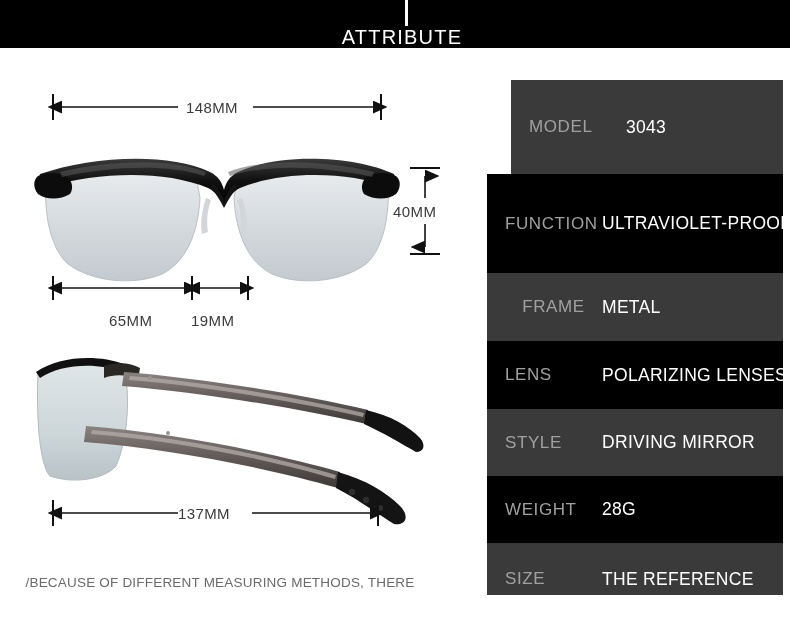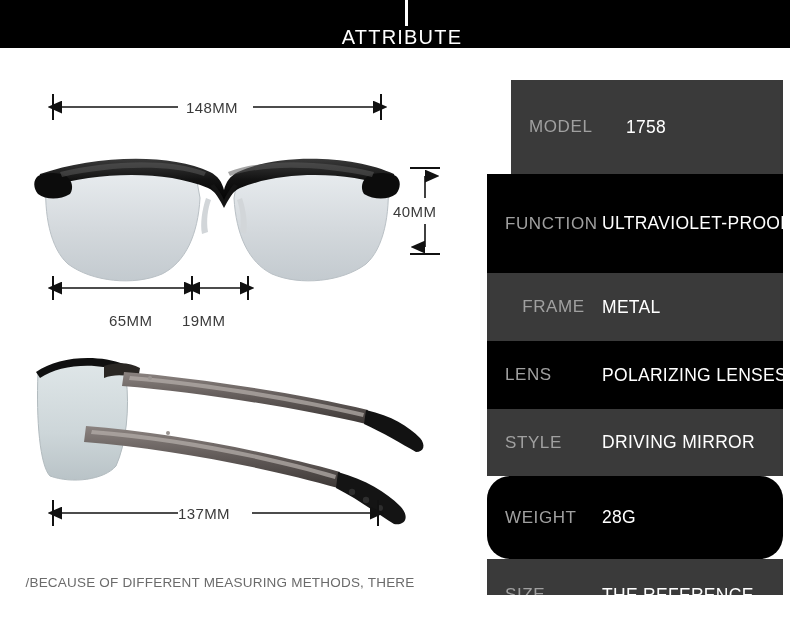--- a/index.html
+++ b/index.html
@@ -251,33 +251,33 @@
 
     <line x1="53" y1="452" x2="53" y2="478" stroke="#111" stroke-width="2"></line>
     <line x1="378" y1="452" x2="378" y2="478" stroke="#111" stroke-width="2"></line>
     <line x1="62" y1="465" x2="178" y2="465" stroke="#111" stroke-width="1.6" marker-start="url(#arrL)"></line>
     <line x1="252" y1="465" x2="370" y2="465" stroke="#111" stroke-width="1.6" marker-end="url(#arrR)"></line>
   </svg>
 
   <div class="dim-label" style="left:186px; top:51px;">148MM</div>
   <div class="dim-label" style="left:393px; top:155px;">40MM</div>
   <div class="dim-label" style="left:109px; top:264px;">65MM</div>
-  <div class="dim-label" style="left:182px; top:264px;">19MM</div>
+  <div class="dim-label" style="left:191px; top:264px;">19MM</div>
   <div class="dim-label" style="left:178px; top:457px;">137MM</div>
 
   <div class="note" style="top:525px;">
     <div>/BECAUSE OF DIFFERENT MEASURING METHODS, THERE</div>
   </div>
 </div>
 
 <div class="attr-panel">
 
   <div class="attr-row dark" style="height:94px;margin-left:24px;">
     <div class="attr-label" style="width:97px;">MODEL</div>
-    <div class="attr-value">1758</div>
+    <div class="attr-value">3043</div>
   </div>
 
   <div class="attr-row light" style="height:99px;">
     <div class="attr-label" style="width:97px;">FUNCTION</div>
     <div class="attr-value">ULTRAVIOLET-PROOF</div>
   </div>
 
   <div class="attr-row dark" style="height:68px;">
     <div class="attr-label" style="width:97px;text-align:center;">FRAME</div>
     <div class="attr-value">METAL</div>
@@ -286,21 +286,21 @@
   <div class="attr-row light" style="height:68px;">
     <div class="attr-label" style="width:97px;">LENS</div>
     <div class="attr-value">POLARIZING LENSES</div>
   </div>
 
   <div class="attr-row dark" style="height:67px;">
     <div class="attr-label" style="width:97px;">STYLE</div>
     <div class="attr-value">DRIVING MIRROR</div>
   </div>
 
-  <div class="attr-row light" style="height:83px;border-radius:23px;">
+  <div class="attr-row light" style="height:67px;">
     <div class="attr-label" style="width:97px;">WEIGHT</div>
     <div class="attr-value">28G</div>
   </div>
 
   <div class="attr-row dark" style="height:72px;">
     <div class="attr-label" style="width:97px;">SIZE</div>
     <div class="attr-value">THE REFERENCE</div>
   </div>
 
 </div>

